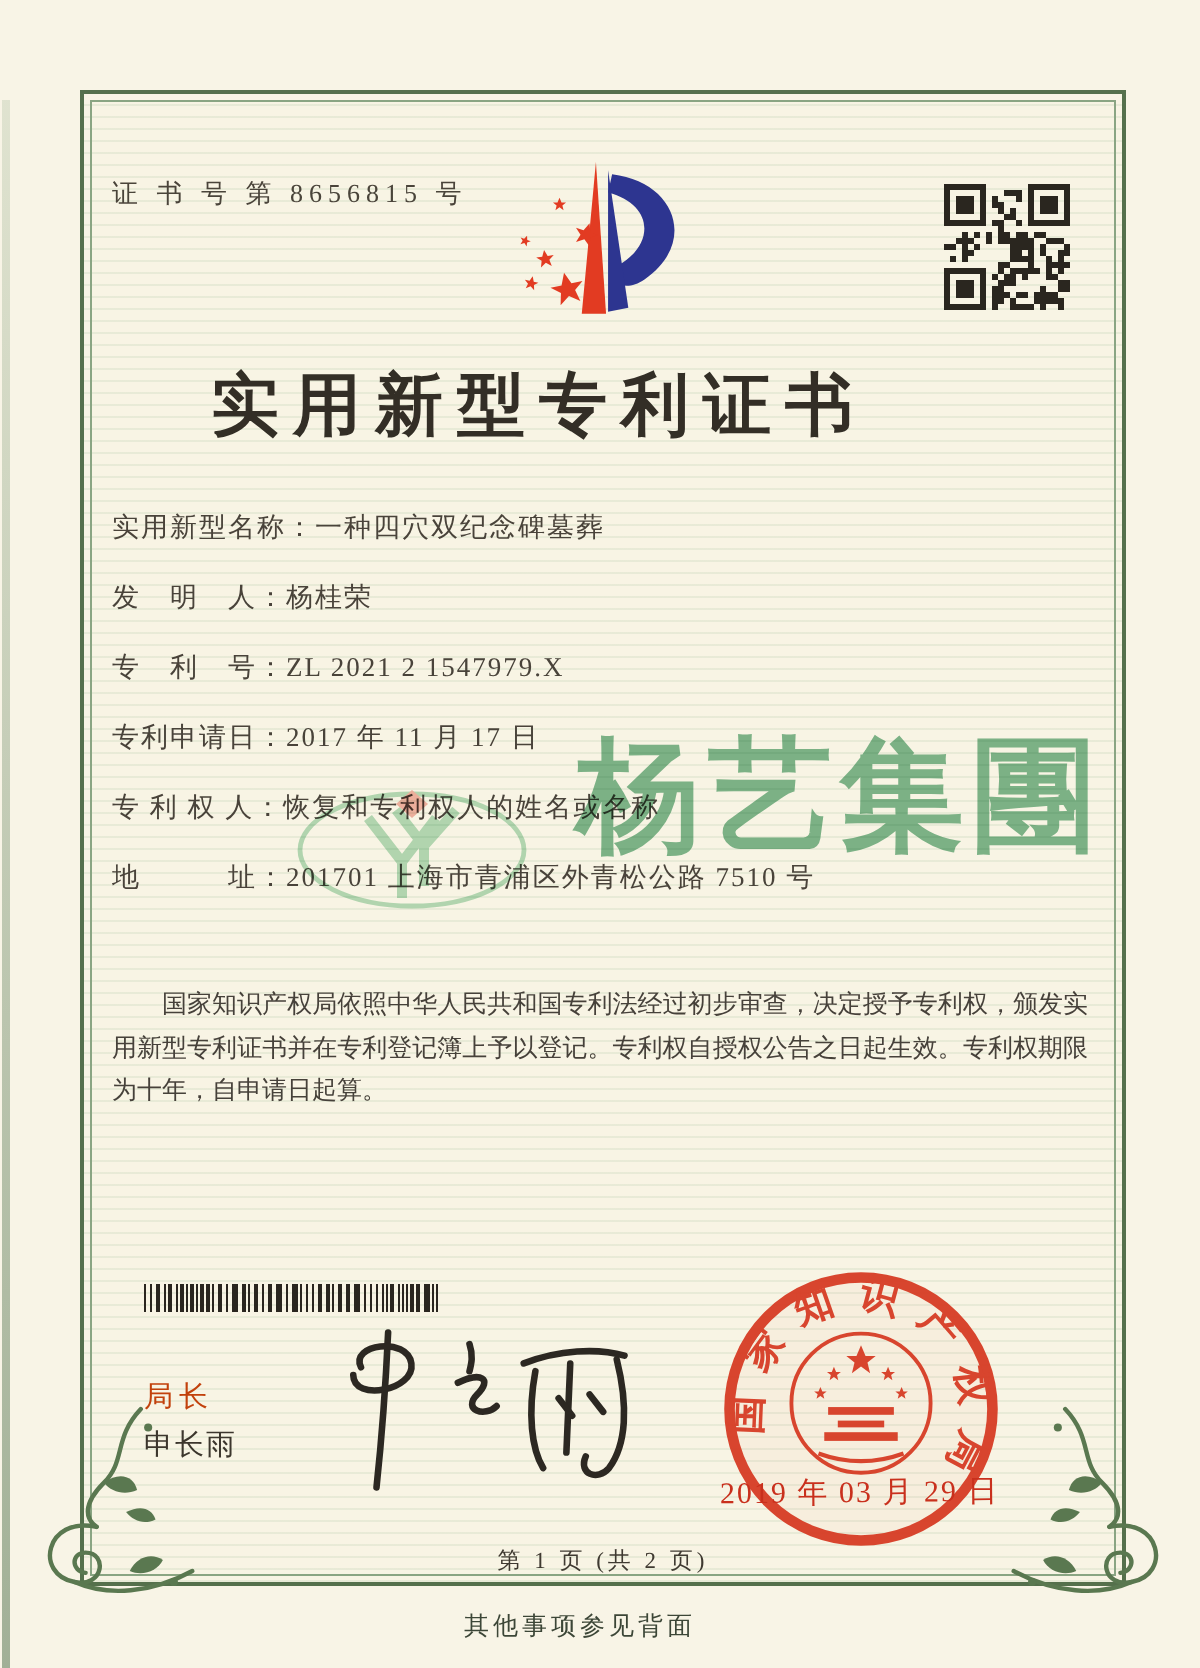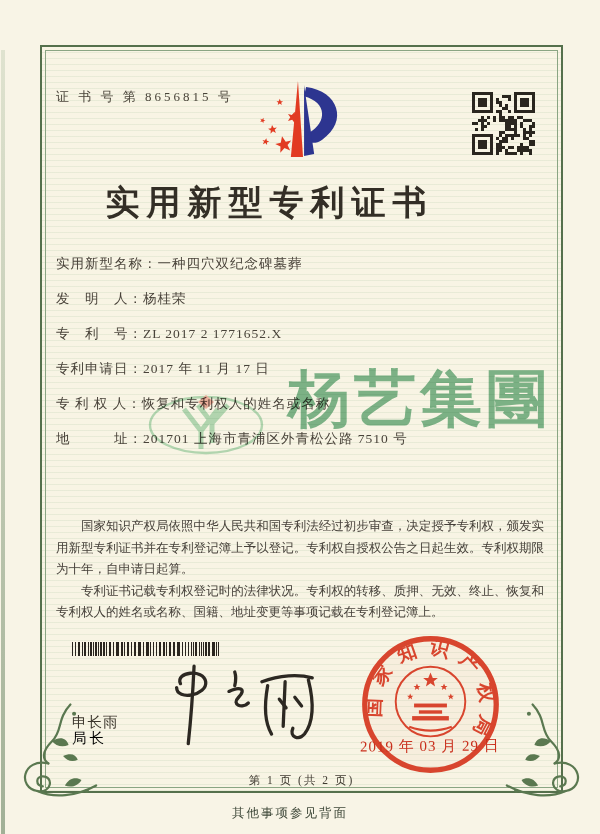--- a/index.html
+++ b/index.html
@@ -22,25 +22,25 @@
   .frame-inner{position:absolute;inset:3px;border:1px solid #8aa583;pointer-events:none;}
   .abs{position:absolute;}
   .cert-no{left:56px;top:88px;font-size:13px;letter-spacing:3px;color:#4a443a;z-index:3;}
   .logo{left:250px;top:78px;width:102px;height:86px;z-index:3;}
   .qr{left:472px;top:92px;width:63px;height:63px;z-index:3;}
   .title{left:40px;top:180px;width:459px;text-align:center;font-size:34px;font-weight:bold;
     letter-spacing:7px;color:#332e26;z-index:3;}
   .fields{left:56px;top:256px;width:492px;font-size:13.5px;letter-spacing:1px;z-index:3;color:#49433a;}
   .fields .row{height:15px;line-height:15px;margin-bottom:20px;white-space:nowrap;}
   .fields .pair1{display:inline-block;width:237px;}
-  .paras{left:56px;top:516px;width:488px;font-size:12.5px;line-height:21.5px;
+  .paras{left:56px;top:492px;width:488px;font-size:12.5px;line-height:21.5px;
     color:#46413a;text-align:justify;z-index:3;}
   .paras p{margin:0;text-indent:2em;}
   .barcode{left:72px;top:642px;width:150px;height:14px;z-index:3;}
-  .signoff-title{left:72px;top:729px;font-size:14.5px;letter-spacing:3px;color:#000000;z-index:3;}
+  .signoff-title{left:72px;top:689px;font-size:14.5px;letter-spacing:3px;color:#c2410c;z-index:3;}
   .signoff-name{left:72px;top:713px;font-size:14.5px;letter-spacing:1px;color:#3c362d;z-index:3;}
   .signature{left:165px;top:660px;width:155px;height:88px;z-index:4;}
   .seal{left:358px;top:632px;width:145px;height:145px;z-index:4;opacity:.92;}
   .seal-date{left:360px;top:737px;font-size:15px;letter-spacing:1px;color:#c9301d;
     white-space:nowrap;z-index:6;transform:rotate(-.5deg);}
   .watermark-text{left:288px;top:368px;font-size:62px;font-weight:bold;letter-spacing:4px;
     color:#15803d;opacity:.55;mix-blend-mode:multiply;z-index:5;white-space:nowrap;line-height:1;}
   .watermark-logo{left:146px;top:391px;width:120px;height:66px;opacity:.55;
     mix-blend-mode:multiply;z-index:5;}
   .page-num{left:40px;top:773px;width:523px;text-align:center;font-size:11.5px;
@@ -213,29 +213,28 @@
     <rect x="42" y="60" width="3" height="3" fill="#2a261f"></rect>
     <rect x="48" y="60" width="3" height="3" fill="#2a261f"></rect>
     <rect x="57" y="60" width="3" height="3" fill="#2a261f"></rect>
   </svg>
 
 <div class="abs title">实用新型专利证书</div>
 
 <div class="abs fields">
   <div class="row"><span>实用新型名称：</span><span>一种四穴双纪念碑墓葬</span></div>
   <div class="row"><span>发　明　人：</span><span>杨桂荣</span></div>
-  <div class="row"><span>专　利　号：</span><span>ZL 2017 2 1771652.X</span></div>
+  <div class="row"><span>专　利　号：</span><span>ZL 2021 2 1547979.X</span></div>
   <div class="row"><span>专利申请日：</span><span>2017 年 11 月 17 日</span></div>
   <div class="row"><span>专 利 权 人：</span><span>恢复和专利权人的姓名或名称</span></div>
   <div class="row"><span>地　　　址：</span><span>201701 上海市青浦区外青松公路 7510 号</span></div>
 </div>
 
 <div class="abs paras">
   <p>国家知识产权局依照中华人民共和国专利法经过初步审查，决定授予专利权，颁发实用新型专利证书并在专利登记簿上予以登记。专利权自授权公告之日起生效。专利权期限为十年，自申请日起算。</p>
-  <p>专利证书记载专利权登记时的法律状况。专利权的转移、质押、无效、终止、恢复和专利权人的姓名或名称、国籍、地址变更等事项记载在专利登记簿上。</p>
 </div>
 
 <svg class="abs barcode" id="bc" viewBox="0 0 150 14" preserveAspectRatio="none">
     <rect x="0" y="0" width="1" height="14" fill="#2a261f"></rect>
     <rect x="3" y="0" width="1" height="14" fill="#2a261f"></rect>
     <rect x="6" y="0" width="2" height="14" fill="#2a261f"></rect>
     <rect x="10" y="0" width="1" height="14" fill="#2a261f"></rect>
     <rect x="12" y="0" width="2" height="14" fill="#2a261f"></rect>
     <rect x="16" y="0" width="1" height="14" fill="#2a261f"></rect>
     <rect x="18" y="0" width="2" height="14" fill="#2a261f"></rect>

